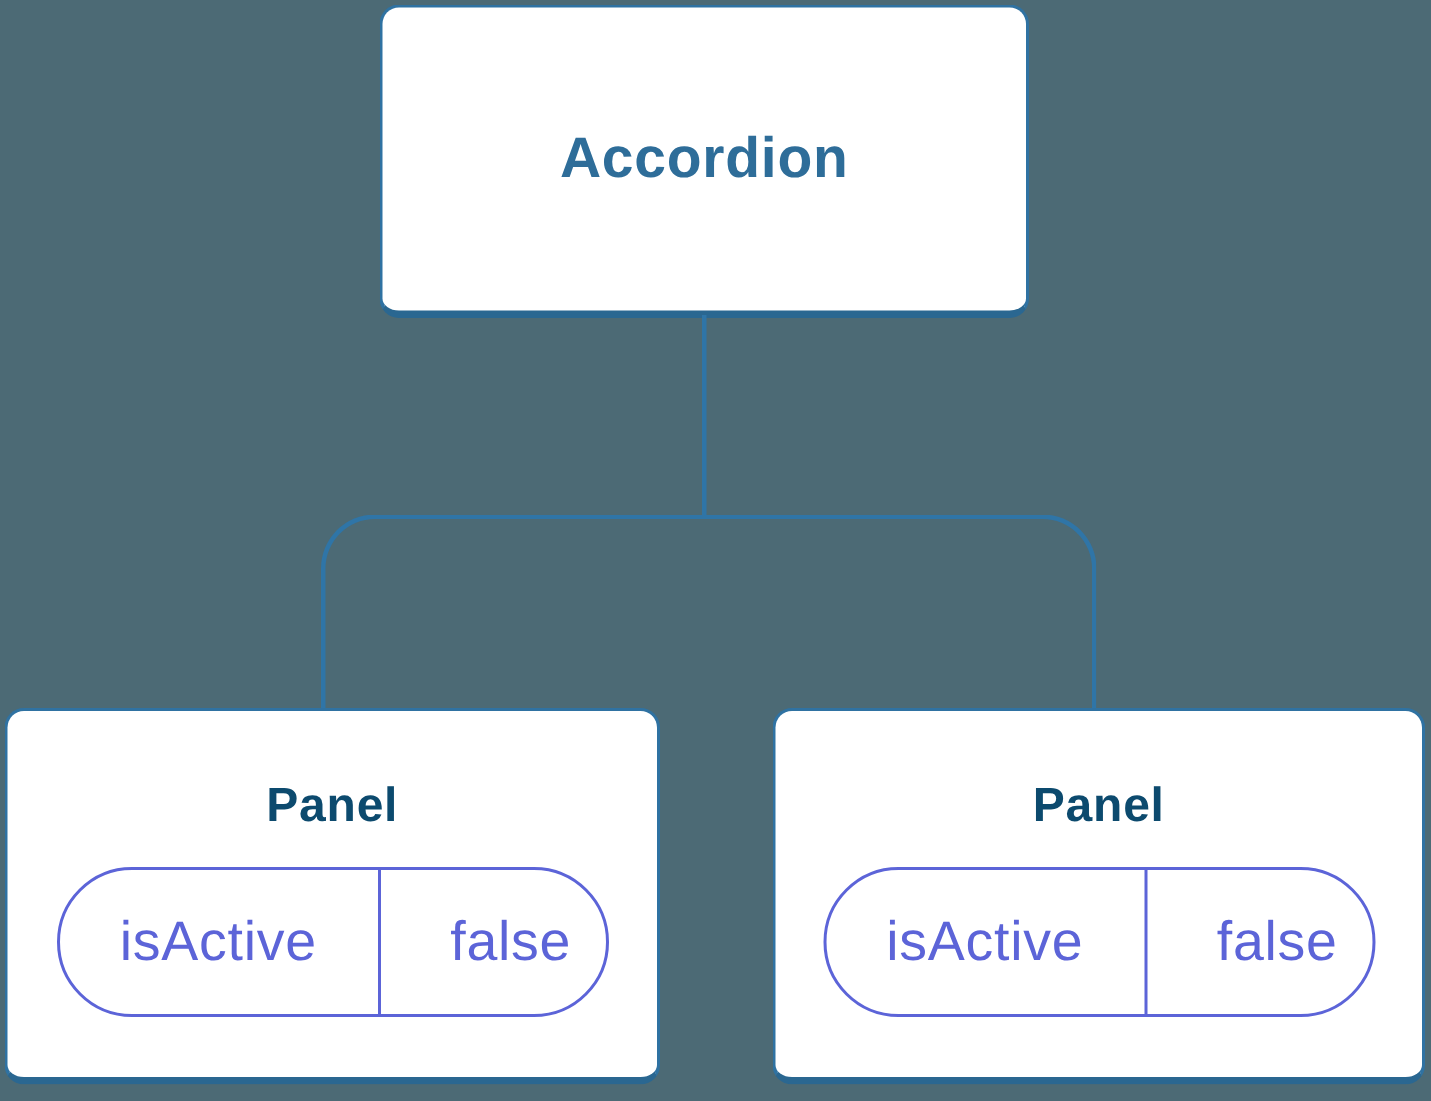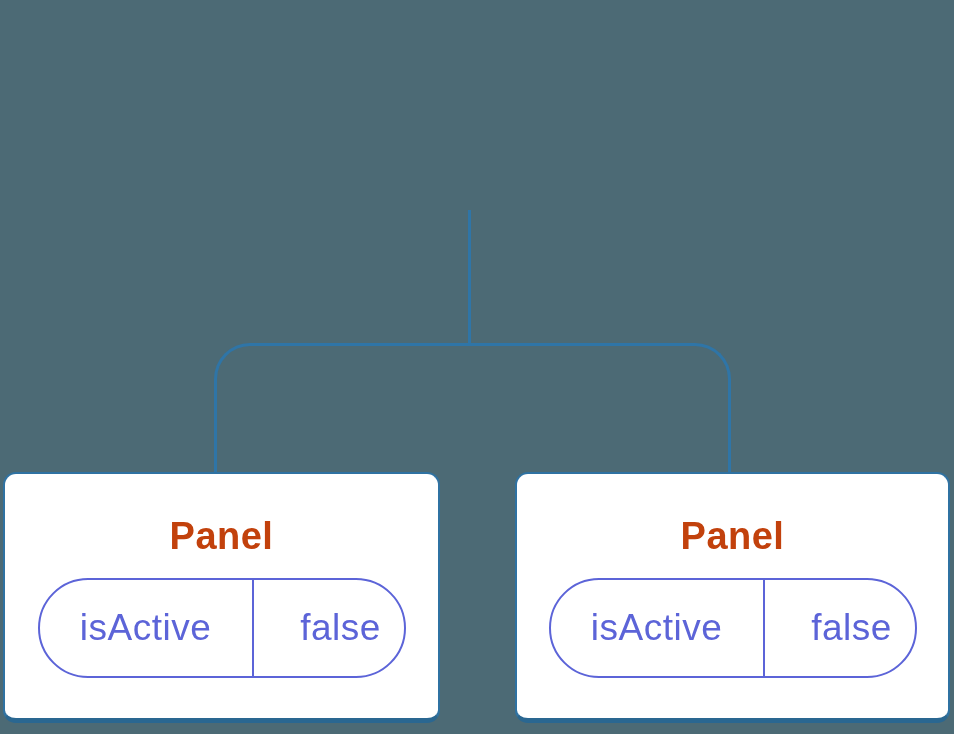--- a/index.html
+++ b/index.html
@@ -59,22 +59,22 @@
     width: 437px; height: 251px;
     display: flex;
     flex-direction: column;
     align-items: center;
   }
   .panel-left  { left: 3px; }
   .panel-right { left: 515px; width: 435px; }
   .panel-title {
     margin-top: 34px;
     line-height: 56px;
-    color: #c2410c;
-    font-size: 38px;
+    color: #0c4a6e;
+    font-size: 32px;
     font-weight: 600;
     letter-spacing: 0.5px;
   }
   
   .state-pill {
     box-sizing: border-box;
     margin-top: 14px;
     width: 368px; height: 100px;
     border: 2.5px solid #5C64D8;
     border-radius: 50px;
@@ -97,20 +97,23 @@
     align-items: center;
     justify-content: center;
     padding-left: 24px;
   }
 </style>
 </head>
 <body>
 
 <div class="stage">
 
+  <div class="node node-accordion">
+    <span class="node-label">Accordion</span>
+  </div>
 
   <div class="connector-stem"></div>
   <div class="connector-branch"></div>
 
   <div class="node node-panel panel-left">
     <div class="panel-title">Panel</div>
     <div class="state-pill">
       <div class="state-key">isActive</div>
       <div class="state-value">false</div>
     </div>

